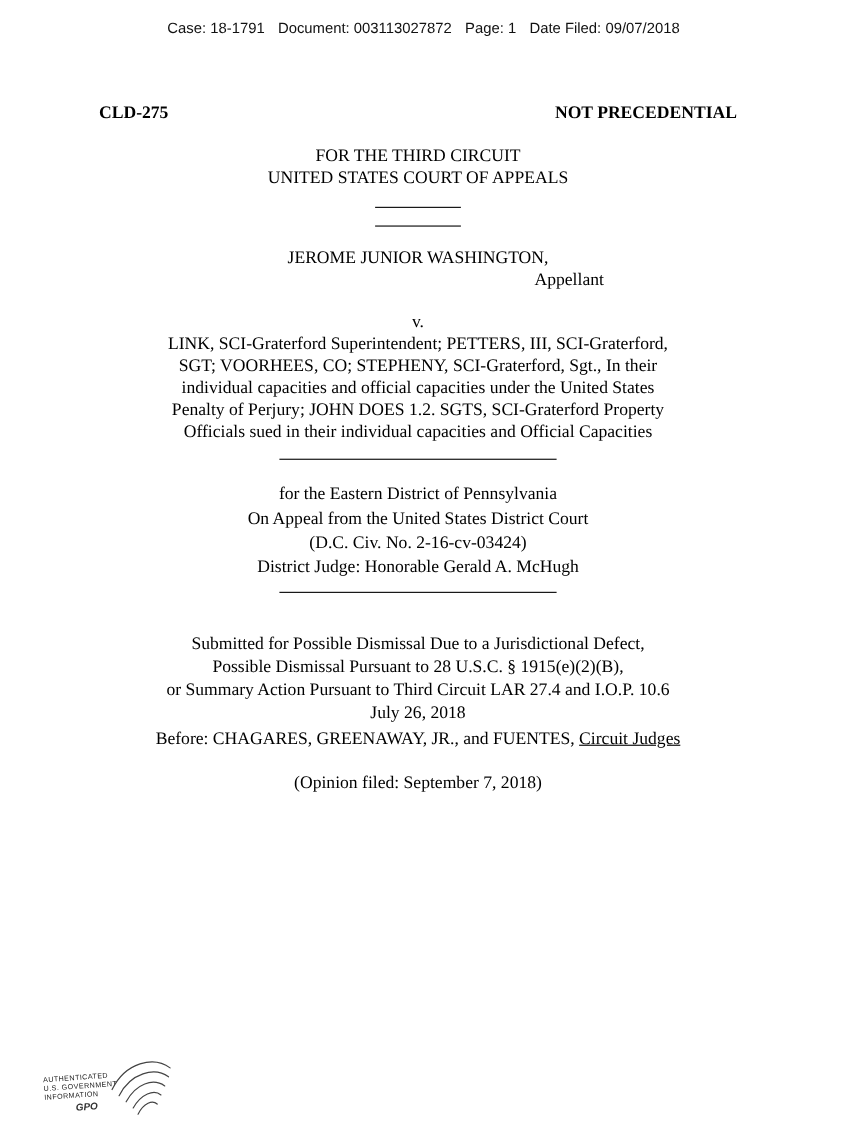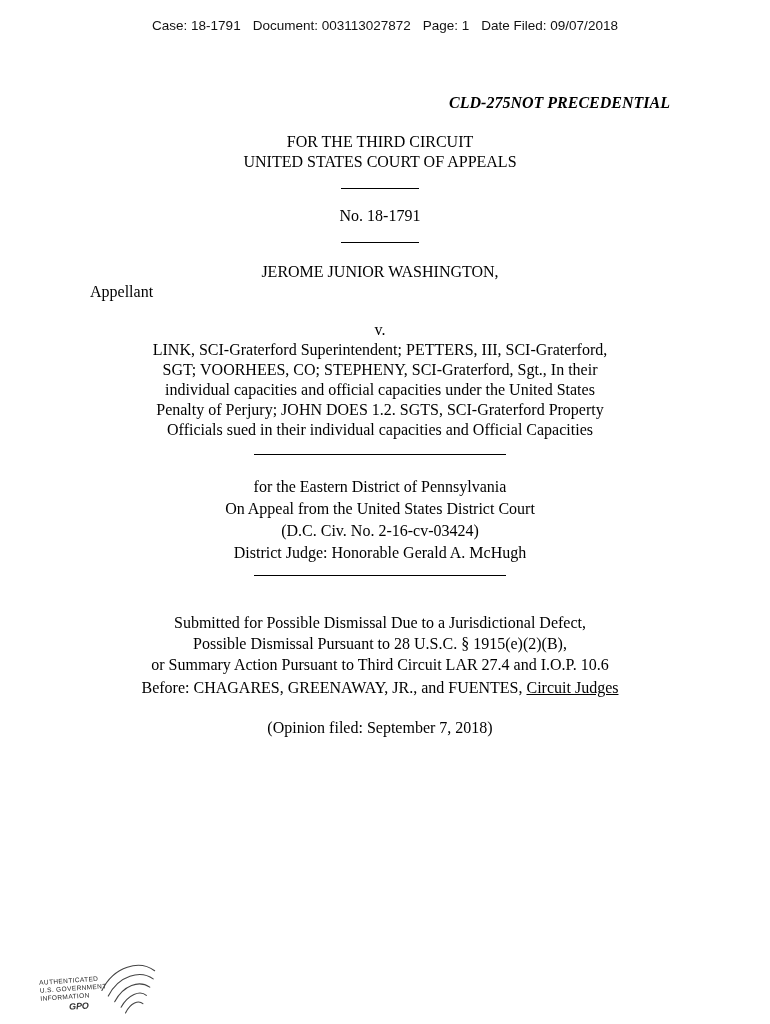--- a/index.html
+++ b/index.html
@@ -28,37 +28,36 @@
   .doc-body {
     position: absolute;
     left: 90px;
     right: 100px;
     top: 93px;
     font-size: 16px;
     line-height: 20px;
   }
   .flags-row {
     display: flex;
-    justify-content: flex-end;
+    justify-content: space-between;
     font-weight: bold;
-    font-style: italic;
   }
   .center { text-align: center; }
   .court-block { margin-top: 19px; }
   .divider {
     border-top: 1.2px solid #000;
     margin: 0 auto;
     height: 0;
   }
   .divider.short { width: 78px; margin-top: 16px; }
   .divider.long  { width: 252px; }
   .case-number { margin-top: 17px; }
   .appellant-name { margin-top: 19px; }
   .appellant-role {
-    text-align: left;
+    text-align: right;
     padding-right: 121px;
   }
   .versus { margin-top: 18px; }
   .defendants { }
   .divider.after-defendants { margin-top: 14px; }
   .appeal-block { margin-top: 21px; line-height: 22px; }
   .divider.after-appeal { margin-top: 11px; }
   .submission-block { margin-top: 36px; line-height: 21px; }
   .panel-line { margin-top: 3px; }
   .panel-line .underlined { text-decoration: underline; }
@@ -112,21 +111,20 @@
       <span>NOT PRECEDENTIAL</span>
     </div>
 
     <div class="center court-block">
       <div>FOR THE THIRD CIRCUIT</div>
       <div>UNITED STATES COURT OF APPEALS</div>
     </div>
 
     <div class="divider short"></div>
 
-    <div class="center case-number">No. 18-1791</div>
 
     <div class="divider short"></div>
 
     <div class="center appellant-name">JEROME JUNIOR WASHINGTON,</div>
     <div class="appellant-role">Appellant</div>
 
     <div class="center versus">v.</div>
 
     <div class="center defendants">
       <div>LINK, SCI-Graterford Superintendent; PETTERS, III, SCI-Graterford,</div>
@@ -144,20 +142,21 @@
       <div>(D.C. Civ. No. 2-16-cv-03424)</div>
       <div>District Judge:  Honorable Gerald A. McHugh</div>
     </div>
 
     <div class="divider long after-appeal"></div>
 
     <div class="center submission-block">
       <div>Submitted for Possible Dismissal Due to a Jurisdictional Defect,</div>
       <div>Possible Dismissal Pursuant to 28 U.S.C. § 1915(e)(2)(B),</div>
       <div>or Summary Action Pursuant to Third Circuit LAR 27.4 and I.O.P. 10.6</div>
+      <div>July 26, 2018</div>
     </div>
 
     <div class="center panel-line">
       <span>Before: CHAGARES, GREENAWAY, JR., and FUENTES, </span><span class="underlined">Circuit Judges</span>
     </div>
 
     <div class="center opinion-line">(Opinion filed: September 7, 2018)</div>
 
   </div>
 

